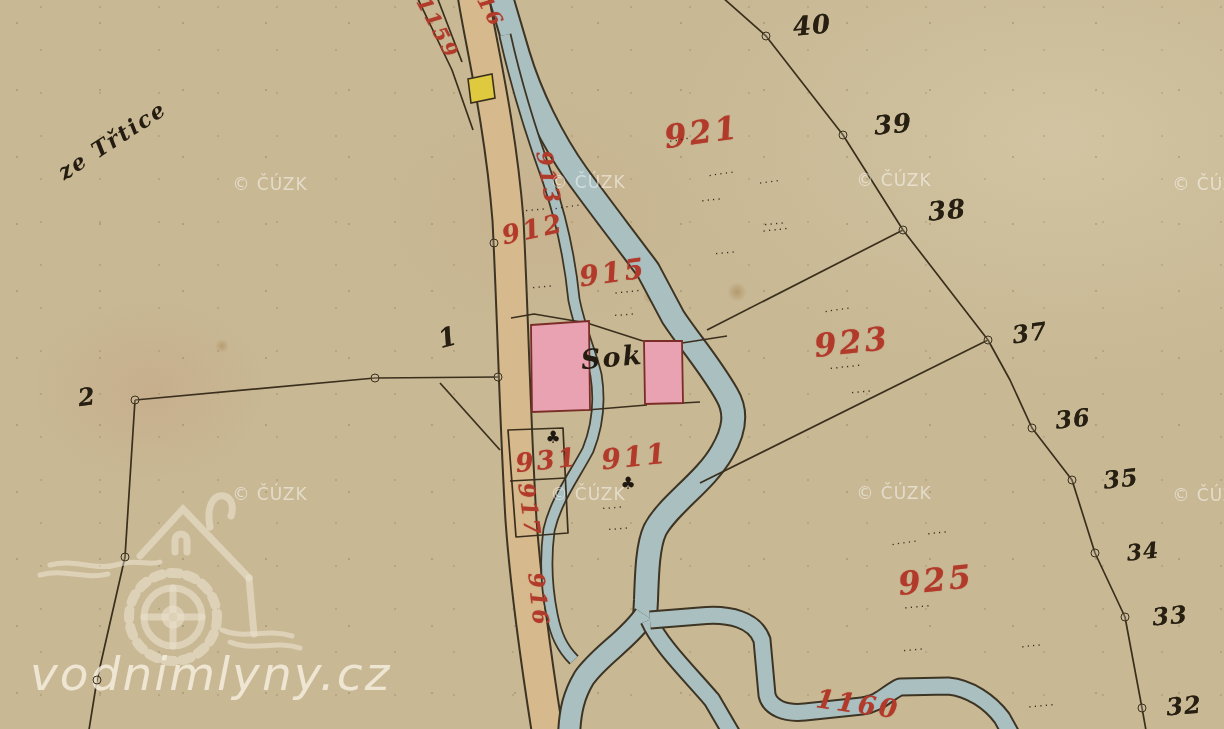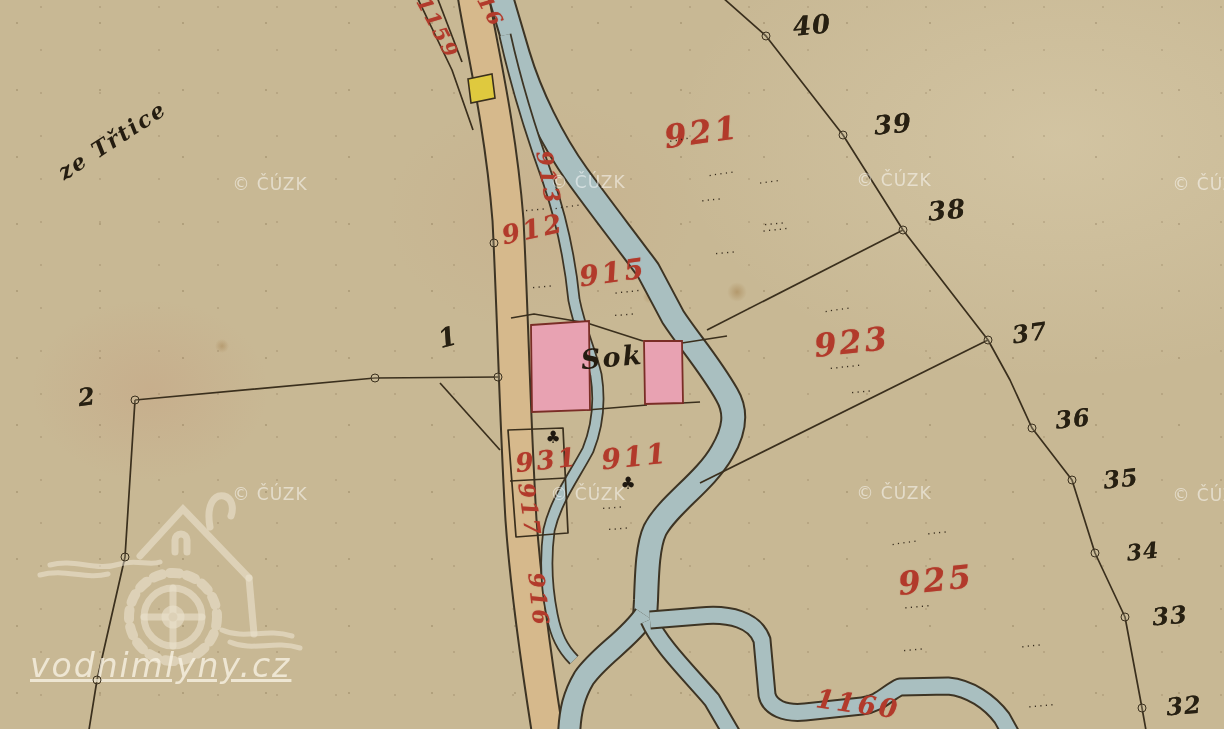--- a/index.html
+++ b/index.html
@@ -30,22 +30,22 @@
   .ink-label{color:#241c10;font-family:"DejaVu Serif",serif;font-style:italic;font-weight:700;
     letter-spacing:2px;}
   .cuzk{color:rgba(255,255,255,.5);font-family:"DejaVu Sans",sans-serif;font-size:17px;
     letter-spacing:1px;font-weight:400;}
   .dots{color:#33281a;font-family:"DejaVu Sans",sans-serif;font-size:11px;letter-spacing:2px;}
   .tree{color:#1e1810;font-family:"DejaVu Sans",sans-serif;font-size:17px;}
   .survey{width:7px;height:7px;border:1.7px solid #3a2f1d;border-radius:50%;
     background:rgba(210,198,168,.25);}
   #site-watermark{
     position:absolute;left:30px;top:646px;font-family:"DejaVu Sans",sans-serif;
-    font-style:italic;font-size:33px;letter-spacing:2px;color:rgba(247,241,226,.8);
-    pointer-events:none;text-decoration:underline;}
+    font-style:italic;font-size:47px;letter-spacing:2px;color:rgba(247,241,226,.8);
+    pointer-events:none;}
   #mill-logo{opacity:.72;pointer-events:none;}
 </style>
 </head>
 <body>
 
 <div id="map-canvas">
 
   <svg width="1224" height="729" viewBox="0 0 1224 729">
     <defs>
       <path id="road" d="M473,-6 C480,40 500,120 508,220 C513,320 515,420 521,520 C526,590 536,660 548,736"></path>

